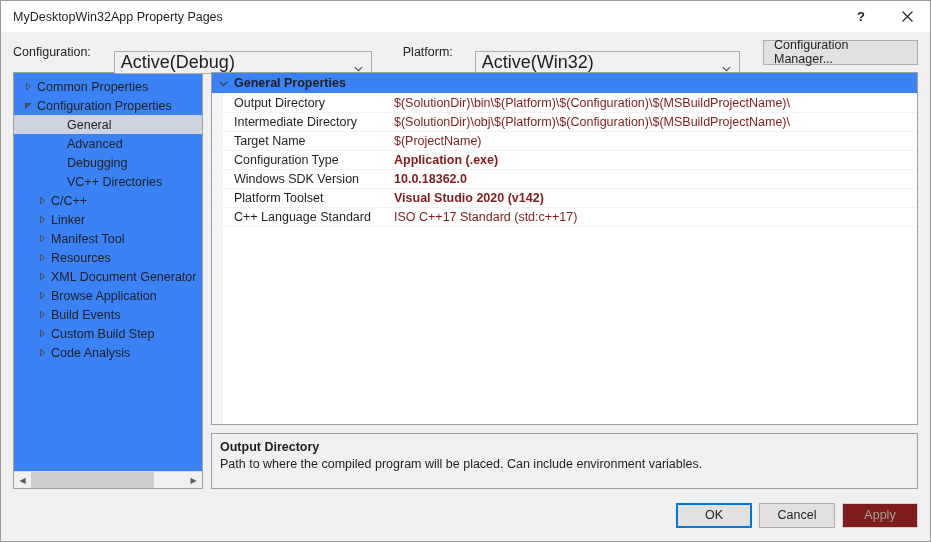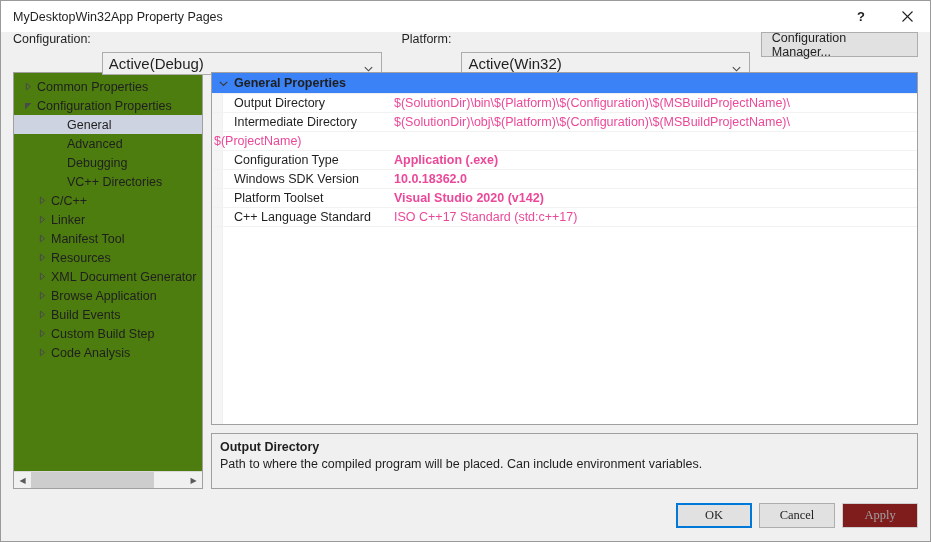--- a/index.html
+++ b/index.html
@@ -56,37 +56,38 @@
     user-select: none;
   }
   .title-btn.help { font-size: 13px; font-weight: bold; }
   .title-btn.close svg { display:block; }
 
   
   .configbar {
     flex: 0 0 auto;
     height: 40px;
     display: flex;
+    align-items: center;
     padding: 0 12px;
-    gap: 0;
+    gap: 12px;
   }
   .lbl {
     font-size: 12.5px;
     color: #1f1f1f;
     white-space: nowrap;
   }
   .combo {
     height: 23px;
     background: #f0f0f0;
     border: 1px solid #acacac;
     display: flex;
     align-items: center;
     position: relative;
     padding-left: 6px;
-    font-size: 15px;
+    font-size: 18px;
     color: #1f1f1f;
     cursor: default;
     margin-top: 20px;
   }
   #cfg-combo { width: 284px; margin-left: 11px; }
   #plat-combo { width: 292px; margin-left: 10px; }
   .combo .caret {
     position: absolute;
     right: 8px; top: 50%;
     transform: translateY(-50%);
@@ -123,21 +124,21 @@
     background: #ffffff;
     border: 1px solid #a0a0a0;
     display: flex;
     flex-direction: column;
     min-height: 0;
   }
   .tree {
     flex: 1 1 auto;
     overflow: hidden;
     padding-top: 4px;
-    background: #4d7c0f;
+    background: #3b82f6;
   }
   .tree-item {
     height: 19px;
     display: flex;
     align-items: center;
     font-size: 12.5px;
     color: #1f1f1f;
     white-space: nowrap;
     cursor: default;
     user-select: none;
@@ -247,21 +248,21 @@
     width: 180px;
     flex: 0 0 180px;
     padding-left: 22px;
     color: #1f1f1f;
     white-space: nowrap;
     overflow: hidden;
   }
   .grid-row .cell-value {
     flex: 1 1 auto;
     padding-left: 2px;
-    color: #ec4899;
+    color: #7f1d1d;
     white-space: nowrap;
     overflow: hidden;
   }
   .grid-row .cell-value.bold { font-weight: bold; }
 
   .desc-pane {
     flex: 0 0 56px;
     background: #f0f0f0;
     border: 1px solid #a0a0a0;
     padding: 6px 8px 0 8px;
@@ -292,21 +293,21 @@
     height: 25px;
     background: #e1e1e1;
     border: 1px solid #adadad;
     font-size: 12.5px;
     color: #1f1f1f;
     display: flex;
     align-items: center;
     justify-content: center;
     cursor: default;
     user-select: none;
-    font-family: Liberation Serif, serif;
+    font-family: Liberation Sans, sans-serif;
   }
   .btn.default {
     border: 2px solid #0078d7;
     background: #e1e1e1;
   }
   .btn.disabled {
     color: #a0a0a0;
     background: #7f1d1d;
     border-color: #cfcfcf;
   }
@@ -493,20 +494,21 @@
           <div id="grid-body">
               <div class="grid-row">
                 <div class="cell-name">Output Directory</div>
                 <div class="cell-value">$(SolutionDir)\bin\$(Platform)\$(Configuration)\$(MSBuildProjectName)\</div>
               </div>
               <div class="grid-row">
                 <div class="cell-name">Intermediate Directory</div>
                 <div class="cell-value">$(SolutionDir)\obj\$(Platform)\$(Configuration)\$(MSBuildProjectName)\</div>
               </div>
               <div class="grid-row">
+                <div class="cell-name">Target Name</div>
                 <div class="cell-value">$(ProjectName)</div>
               </div>
               <div class="grid-row">
                 <div class="cell-name">Configuration Type</div>
                 <div class="cell-value bold">Application (.exe)</div>
               </div>
               <div class="grid-row">
                 <div class="cell-name">Windows SDK Version</div>
                 <div class="cell-value bold">10.0.18362.0</div>
               </div>

